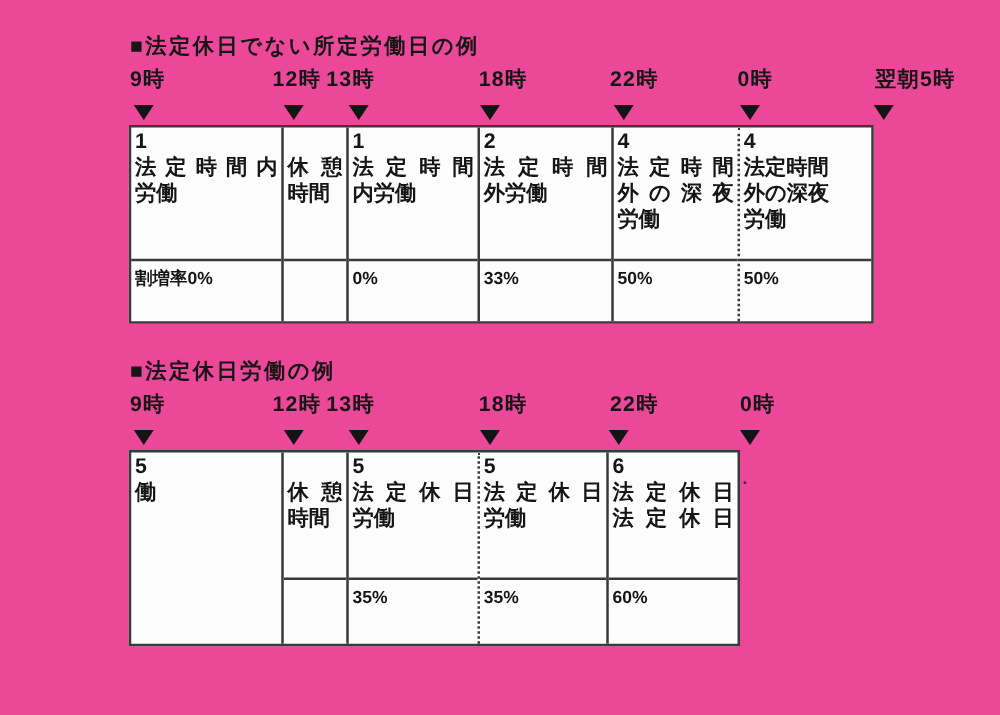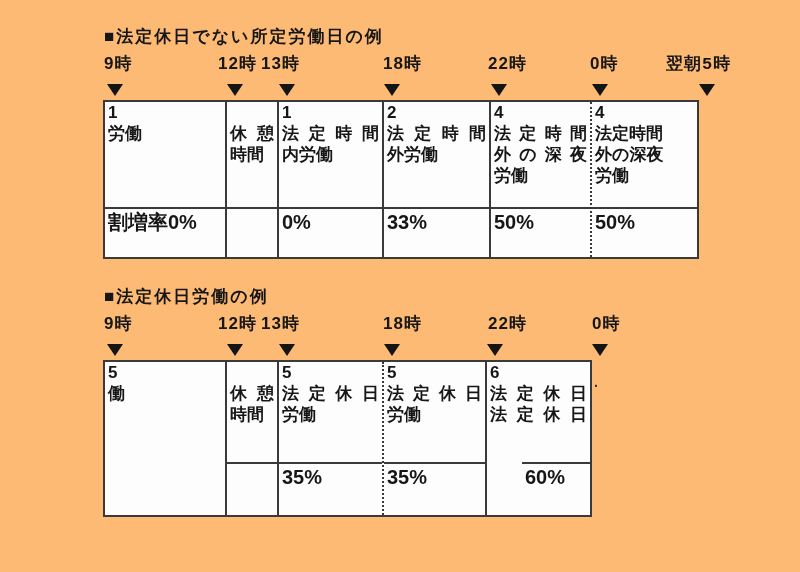--- a/index.html
+++ b/index.html
@@ -1,64 +1,65 @@
 <!DOCTYPE html>
 <html><head>
 <meta charset="utf-8">
 <style>
   html,body{margin:0;padding:0;background:#ffffff;}
   #canvas{
-    position:relative;width:800px;height:572px;background:#fdba74;
+    position:relative;width:800px;height:572px;background:#ec4899;
     font-family:"Liberation Sans","DejaVu Sans",sans-serif;
     font-weight:bold;color:#161616;overflow:hidden;
   }
   .title{position:absolute;font-size:17px;letter-spacing:2px;white-space:nowrap;}
   .tlabel{position:absolute;font-size:17px;letter-spacing:1px;white-space:nowrap;}
   .arrow{
     position:absolute;width:0;height:0;
     border-left:8px solid transparent;border-right:8px solid transparent;
     border-top:12px solid #141414;
   }
   .table{position:absolute;display:flex;border:2px solid #3a3a3a;background:#fdfdfd;}
   .col{box-sizing:border-box;display:flex;flex-direction:column;flex:0 0 auto;}
   .col + .col{border-left:2px solid #3a3a3a;}
   .col.dotted{border-left-style:dotted;}
   .hcell{box-sizing:border-box;padding:1px 3px 0 3px;font-size:17px;overflow:hidden;}
   .num{height:20px;line-height:20px;}
   .line{line-height:21px;text-align:justify;text-align-last:justify;}
   .line.last,.line.tight{text-align:left;text-align-last:left;}
   .rcell{
     box-sizing:border-box;border-top:2px solid #3a3a3a;
-    padding:3px 2px 0 3px;font-size:20px;line-height:20px;white-space:nowrap;
+    padding:3px 2px 0 3px;font-size:14px;line-height:20px;white-space:nowrap;
   }
   .dot{position:absolute;font-size:14px;color:#333;}
 </style>
 </head>
 <body>
 
 <div id="canvas">
     <div class="title" style="left: 104px; top: 25px;">■法定休日でない所定労働日の例</div>
     <div class="tlabel" style="left: 104px; top: 52px;">9時</div>
     <div class="tlabel" style="left: 218px; top: 52px;">12時</div>
     <div class="tlabel" style="left: 261px; top: 52px;">13時</div>
     <div class="tlabel" style="left: 383px; top: 52px;">18時</div>
     <div class="tlabel" style="left: 488px; top: 52px;">22時</div>
     <div class="tlabel" style="left: 590px; top: 52px;">0時</div>
-    <div class="tlabel" style="left: 666px; top: 52px; font-family: Liberation Mono, monospace;">翌朝5時</div>
+    <div class="tlabel" style="left: 700px; top: 52px;">翌朝5時</div>
     <div class="arrow" style="left: 107px; top: 84px;"></div>
     <div class="arrow" style="left: 227px; top: 84px;"></div>
     <div class="arrow" style="left: 279px; top: 84px;"></div>
     <div class="arrow" style="left: 384px; top: 84px;"></div>
     <div class="arrow" style="left: 491px; top: 84px;"></div>
     <div class="arrow" style="left: 592px; top: 84px;"></div>
     <div class="arrow" style="left: 699px; top: 84px;"></div>
     <div class="table" style="left: 103px; top: 100px;">
       <div class="col" style="width: 120px;">
         <div class="hcell" style="height: 105px;">
           <div class="num">1</div>
+          <div class="line">法定時間内</div>
           <div class="line last">労働</div>
         </div>
         <div class="rcell" style="height: 50px;">割増率0%</div>
       </div>
       <div class="col" style="width: 52px;">
         <div class="hcell" style="height: 105px;">
           <div class="num"></div>
           <div class="line">休憩</div>
           <div class="line last">時間</div>
         </div>
@@ -142,17 +143,17 @@
           <div class="line last">労働</div>
         </div>
         <div class="rcell" style="height: 53px;">35%</div>
       </div>
       <div class="col" style="width: 105px;">
         <div class="hcell" style="height: 100px;">
           <div class="num">6</div>
           <div class="line">法定休日</div>
           <div class="line">法定休日</div>
         </div>
-        <div class="rcell" style="height: 53px; margin-left: 35px;">60%</div>
+        <div class="rcell" style="height: 53px;">60%</div>
       </div>
     </div>
     <div class="dot" style="left: 594px; top: 374px;">.</div>
   </div>
 
 </body></html>

